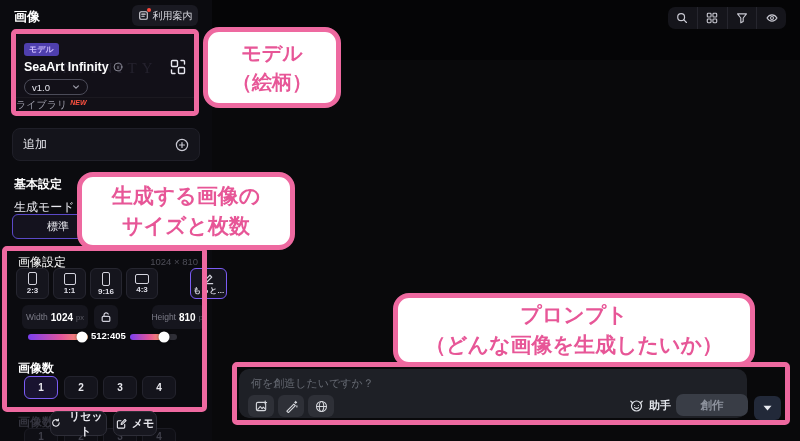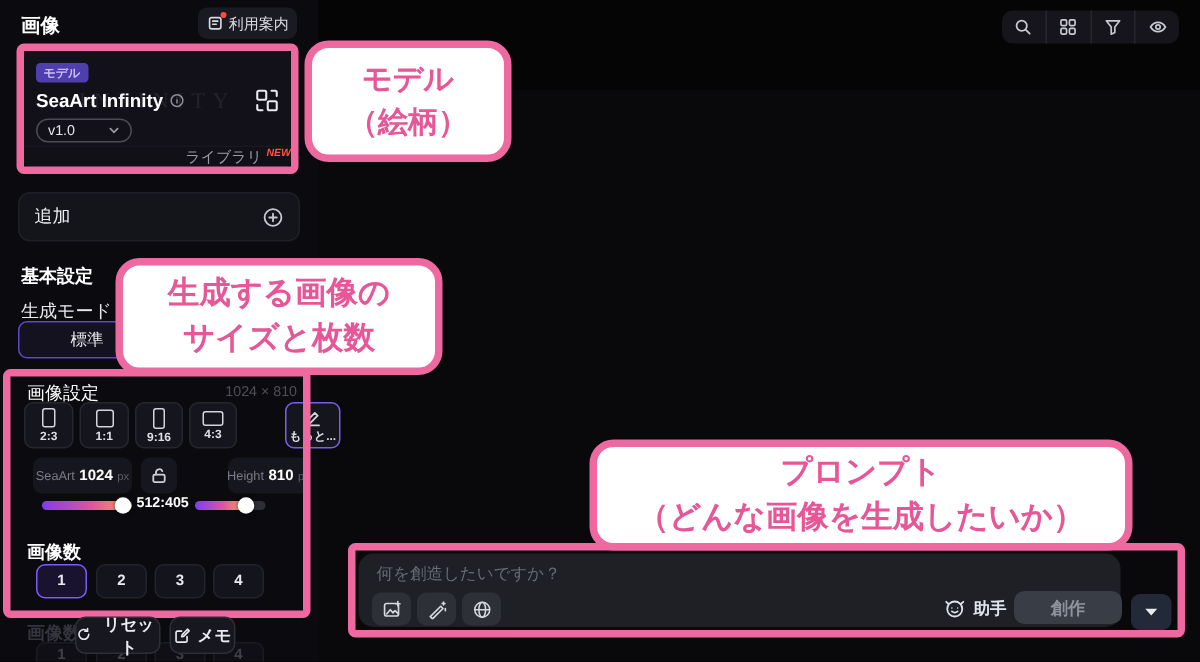--- a/index.html
+++ b/index.html
@@ -25,21 +25,21 @@
   .art-strip.bottom { height:8px; }
   .model-panel { flex:1; position:relative; background:rgba(18,16,24,.94); padding:4px 8px 2px; }
   .watermark { position:absolute; left:0; right:0; top:26px; text-align:center; font-family:"Liberation Serif","DejaVu Serif",serif; font-size:15px; letter-spacing:5px; color:rgba(150,140,175,.14); pointer-events:none; }
   .model-badge { display:inline-block; background:#4f3fae; color:#cdbcff; font-size:8px; font-weight:bold; padding:1px 5px; border-radius:3px; }
   .model-name-row { display:flex; align-items:center; gap:4px; margin-top:3px; }
   .model-name { font-size:12.5px; font-weight:bold; color:#fff; }
   .info-ic { width:10px; height:10px; color:#8d8d99; }
   .switch-btn { margin-left:auto; width:16px; height:16px; color:#e8e8f0; cursor:pointer; }
   .version-pill { margin-top:4px; width:64px; height:16px; border:1px solid #4b4b58; border-radius:9px; display:flex; align-items:center; justify-content:space-between; padding:0 7px; font-size:9.5px; color:#e6e6ee; cursor:pointer; }
   .chev { width:8px; height:8px; color:#9a9aa6; }
-  .library-bar { height:18px; background:rgba(18,16,24,.92); border-top:1px solid rgba(255,255,255,.04); display:flex; align-items:center; justify-content:flex-end; cursor:pointer; }
+  .library-bar { height:18px; background:rgba(18,16,24,.92); border-top:1px solid rgba(255,255,255,.04); display:flex; align-items:center; justify-content:flex-start; cursor:pointer; }
   .library-label { font-size:10px; color:#9b9ba8; }
   .new-badge { font-size:7px; font-weight:bold; font-style:italic; color:#ff5240; margin-left:3px; transform:translateY(-3px); }
 
   
   .add-card { position:absolute; left:12px; top:128px; width:188px; height:33px; background:#14141b; border:1px solid #1f1f28; border-radius:8px; display:flex; align-items:center; justify-content:space-between; padding:0 10px; cursor:pointer; }
   .add-label { font-size:12px; color:#eaeaf0; }
   .plus-ic { width:14px; height:14px; color:#c9c9d3; }
 
   .section-label { position:absolute; font-size:12px; font-weight:bold; color:#fff; }
   .genmode-label { position:absolute; left:14px; top:199px; font-size:12px; color:#e9e9ef; display:flex; align-items:center; gap:5px; }
@@ -211,21 +211,21 @@
       <span class="pencil-ic">
         <svg viewBox="0 0 14 14" fill="none" stroke="currentColor" stroke-width="1.3" stroke-linecap="round" stroke-linejoin="round">
             <path d="M8.5 3.5 10.5 5.5 5 11 2.8 11.3 3 9Z"></path>
             <path d="M2.5 12.5h9"></path>
           </svg>
       </span>
       <span class="ratio-label">もっと...</span>
     </div>
 
     <div class="dim-field" style="left:22px; width:66px;">
-      <span class="df-label">SeaArt</span>
+      <span class="df-label">Width</span>
       <span class="df-val">1024</span>
       <span class="df-px">px</span>
     </div>
     <div class="lock-btn">
       <span class="lock-ic">
         <svg viewBox="0 0 12 12" fill="none" stroke="currentColor" stroke-width="1.2" stroke-linecap="round">
             <rect x="2.2" y="5.4" width="7.6" height="5" rx="1"></rect>
             <path d="M4 5.4V4a2.2 2.2 0 0 1 4.2-.9"></path>
           </svg>
       </span>

